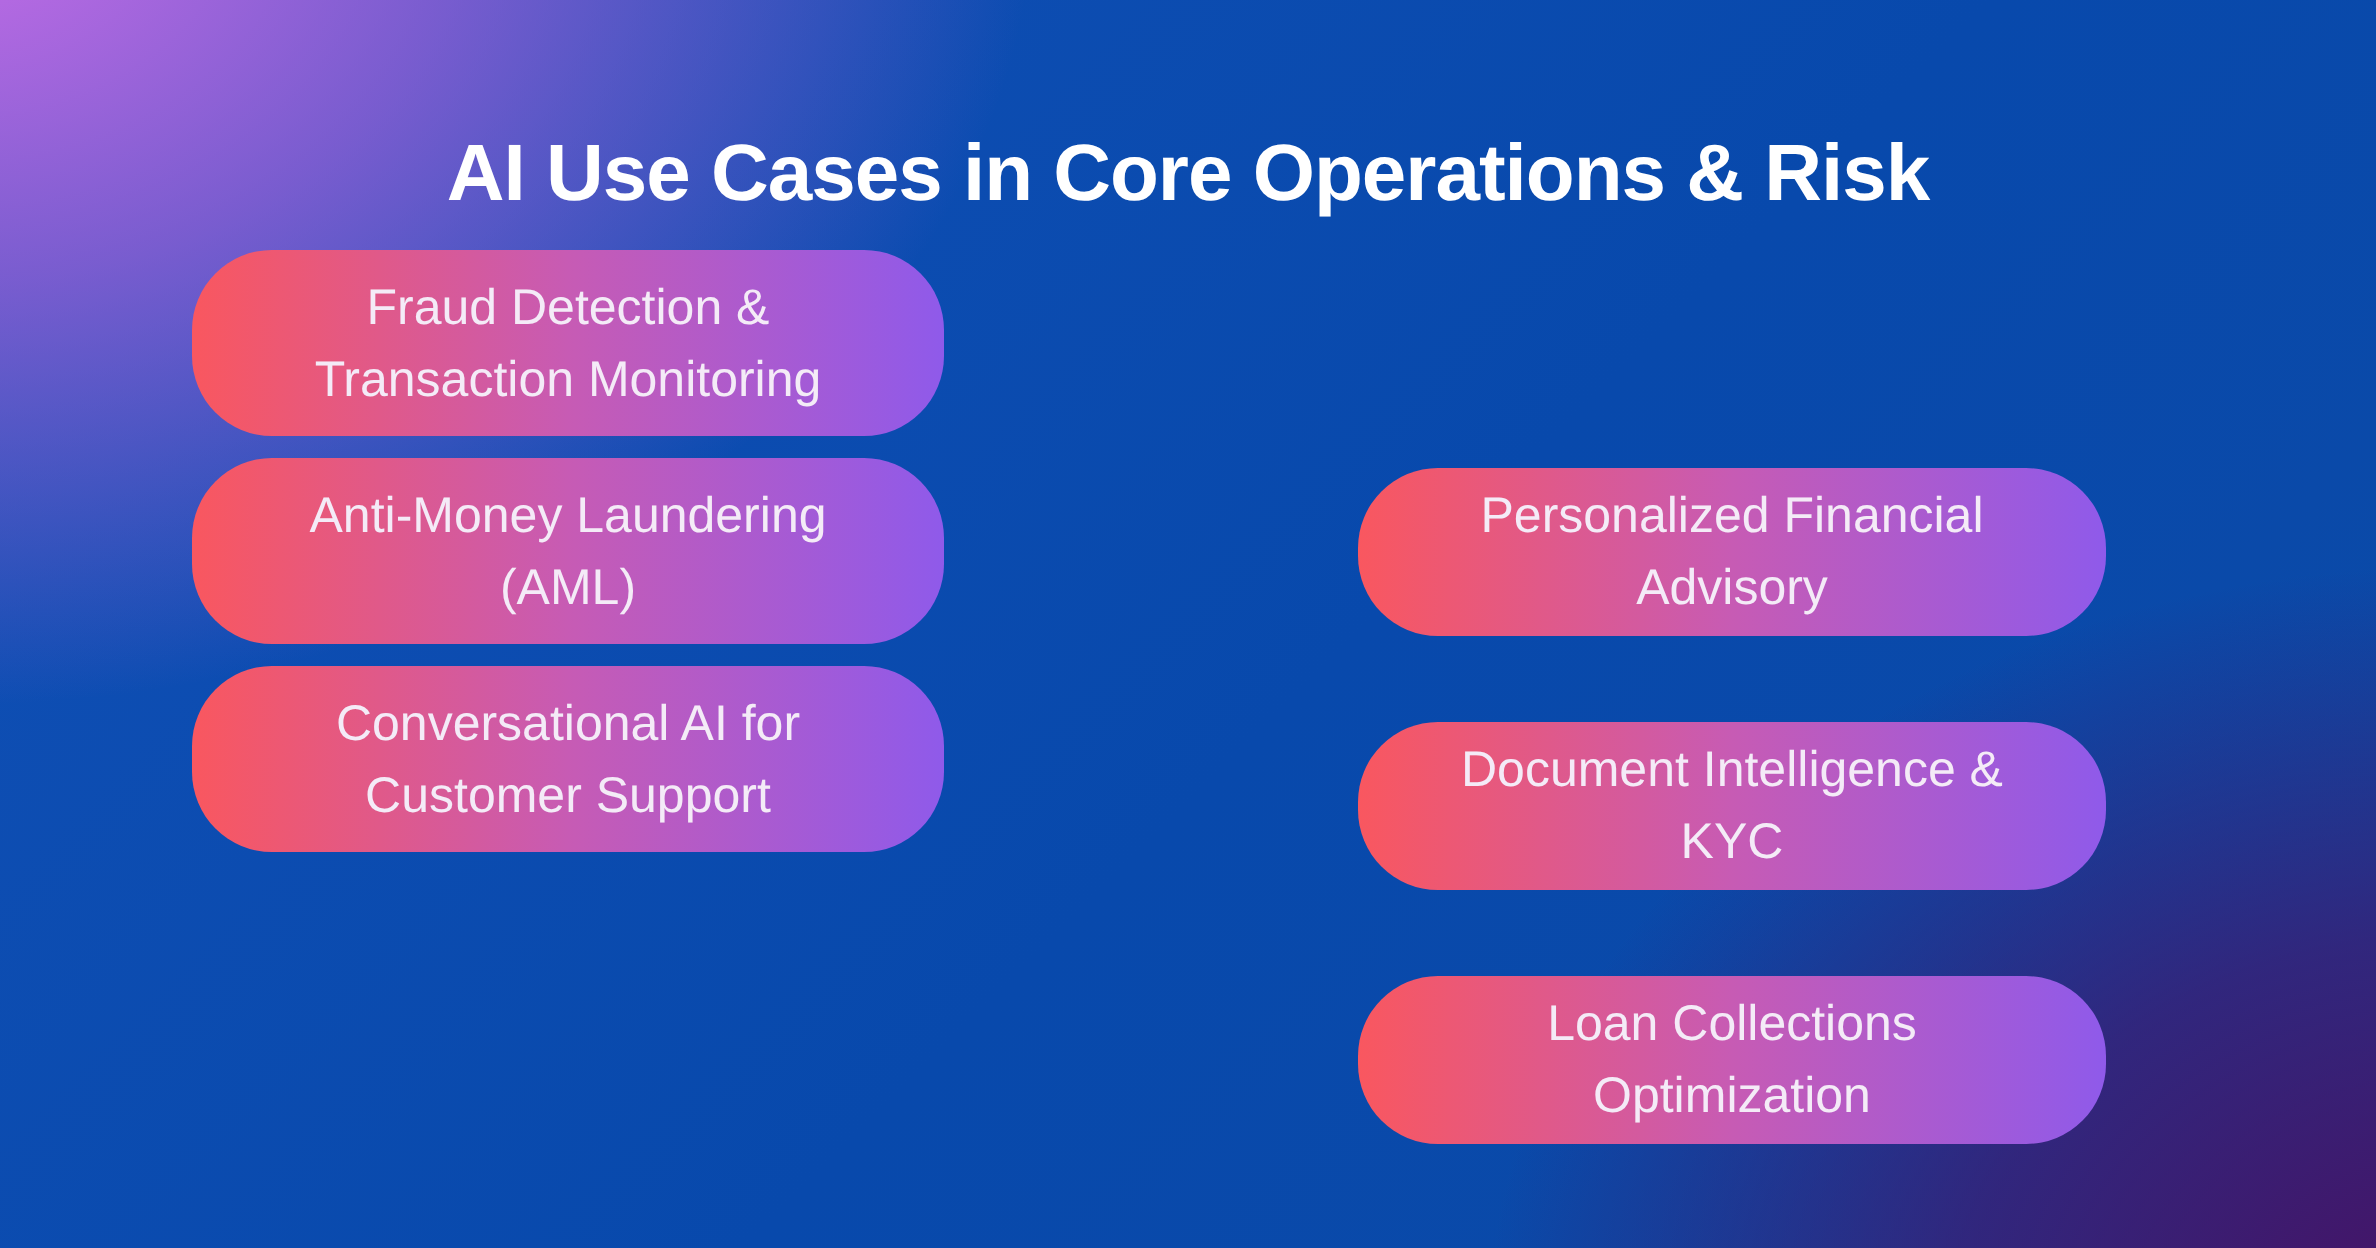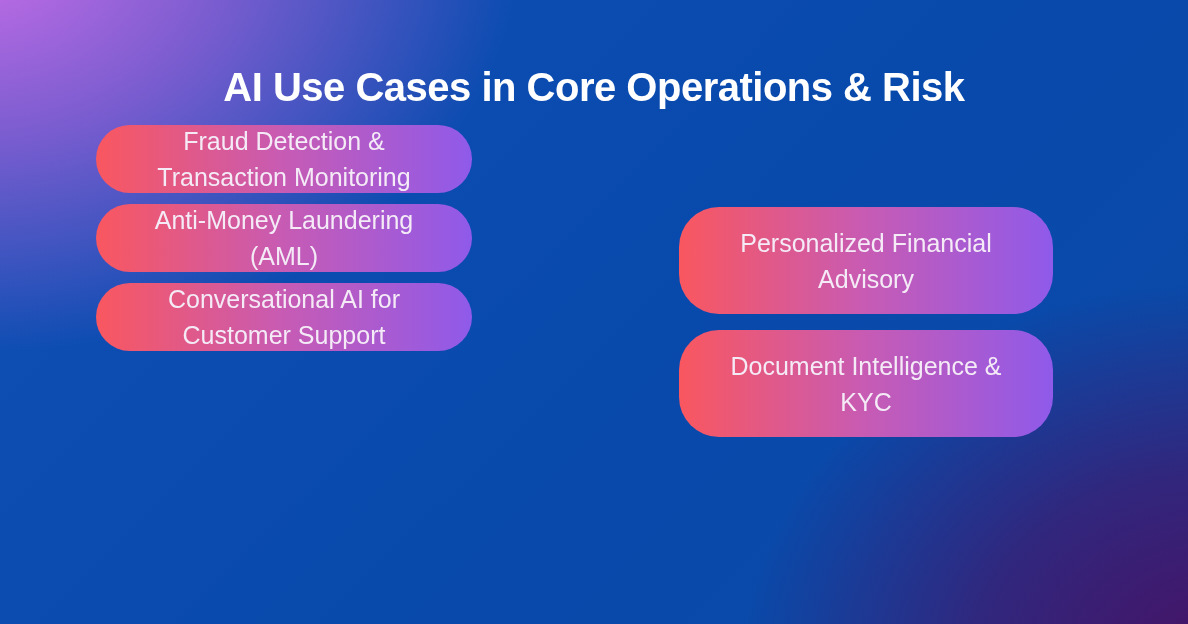--- a/index.html
+++ b/index.html
@@ -43,30 +43,30 @@
 
   .column {
     position: absolute;
     display: flex;
     flex-direction: column;
   }
   .column.left  { left: 96px;  top: 125px; width: 376px; gap: 11px; }
   .column.right { left: 679px; top: 207px; width: 374px; gap: 16px; }
 
   .pill {
-    height: 68px;
+    height: 93px;
     border-radius: 40px;
     background: linear-gradient(90deg, #F9575F 0%, #C75BB4 50%, #8F5AEA 100%);
     display: flex;
     align-items: center;
     justify-content: center;
     padding: 0 18px;
     box-sizing: border-box;
   }
-  .column.right .pill { height: 107px; }
+  .column.right .pill { height: 84px; margin-top: 27px; }
 
   .pill-label {
     color: #F4EBF7;
     font-size: 25px;
     line-height: 36px;
     text-align: center;
     white-space: pre-line;
     font-weight: 400;
   }
 </style>
@@ -94,15 +94,19 @@
 
   <div class="column right">
     <div class="pill">
       <span class="pill-label">Personalized Financial
 Advisory</span>
     </div>
     <div class="pill">
       <span class="pill-label">Document Intelligence &amp;
 KYC</span>
     </div>
+    <div class="pill">
+      <span class="pill-label">Loan Collections
+Optimization</span>
+    </div>
   </div>
 
 </div>
 
 </body></html>

